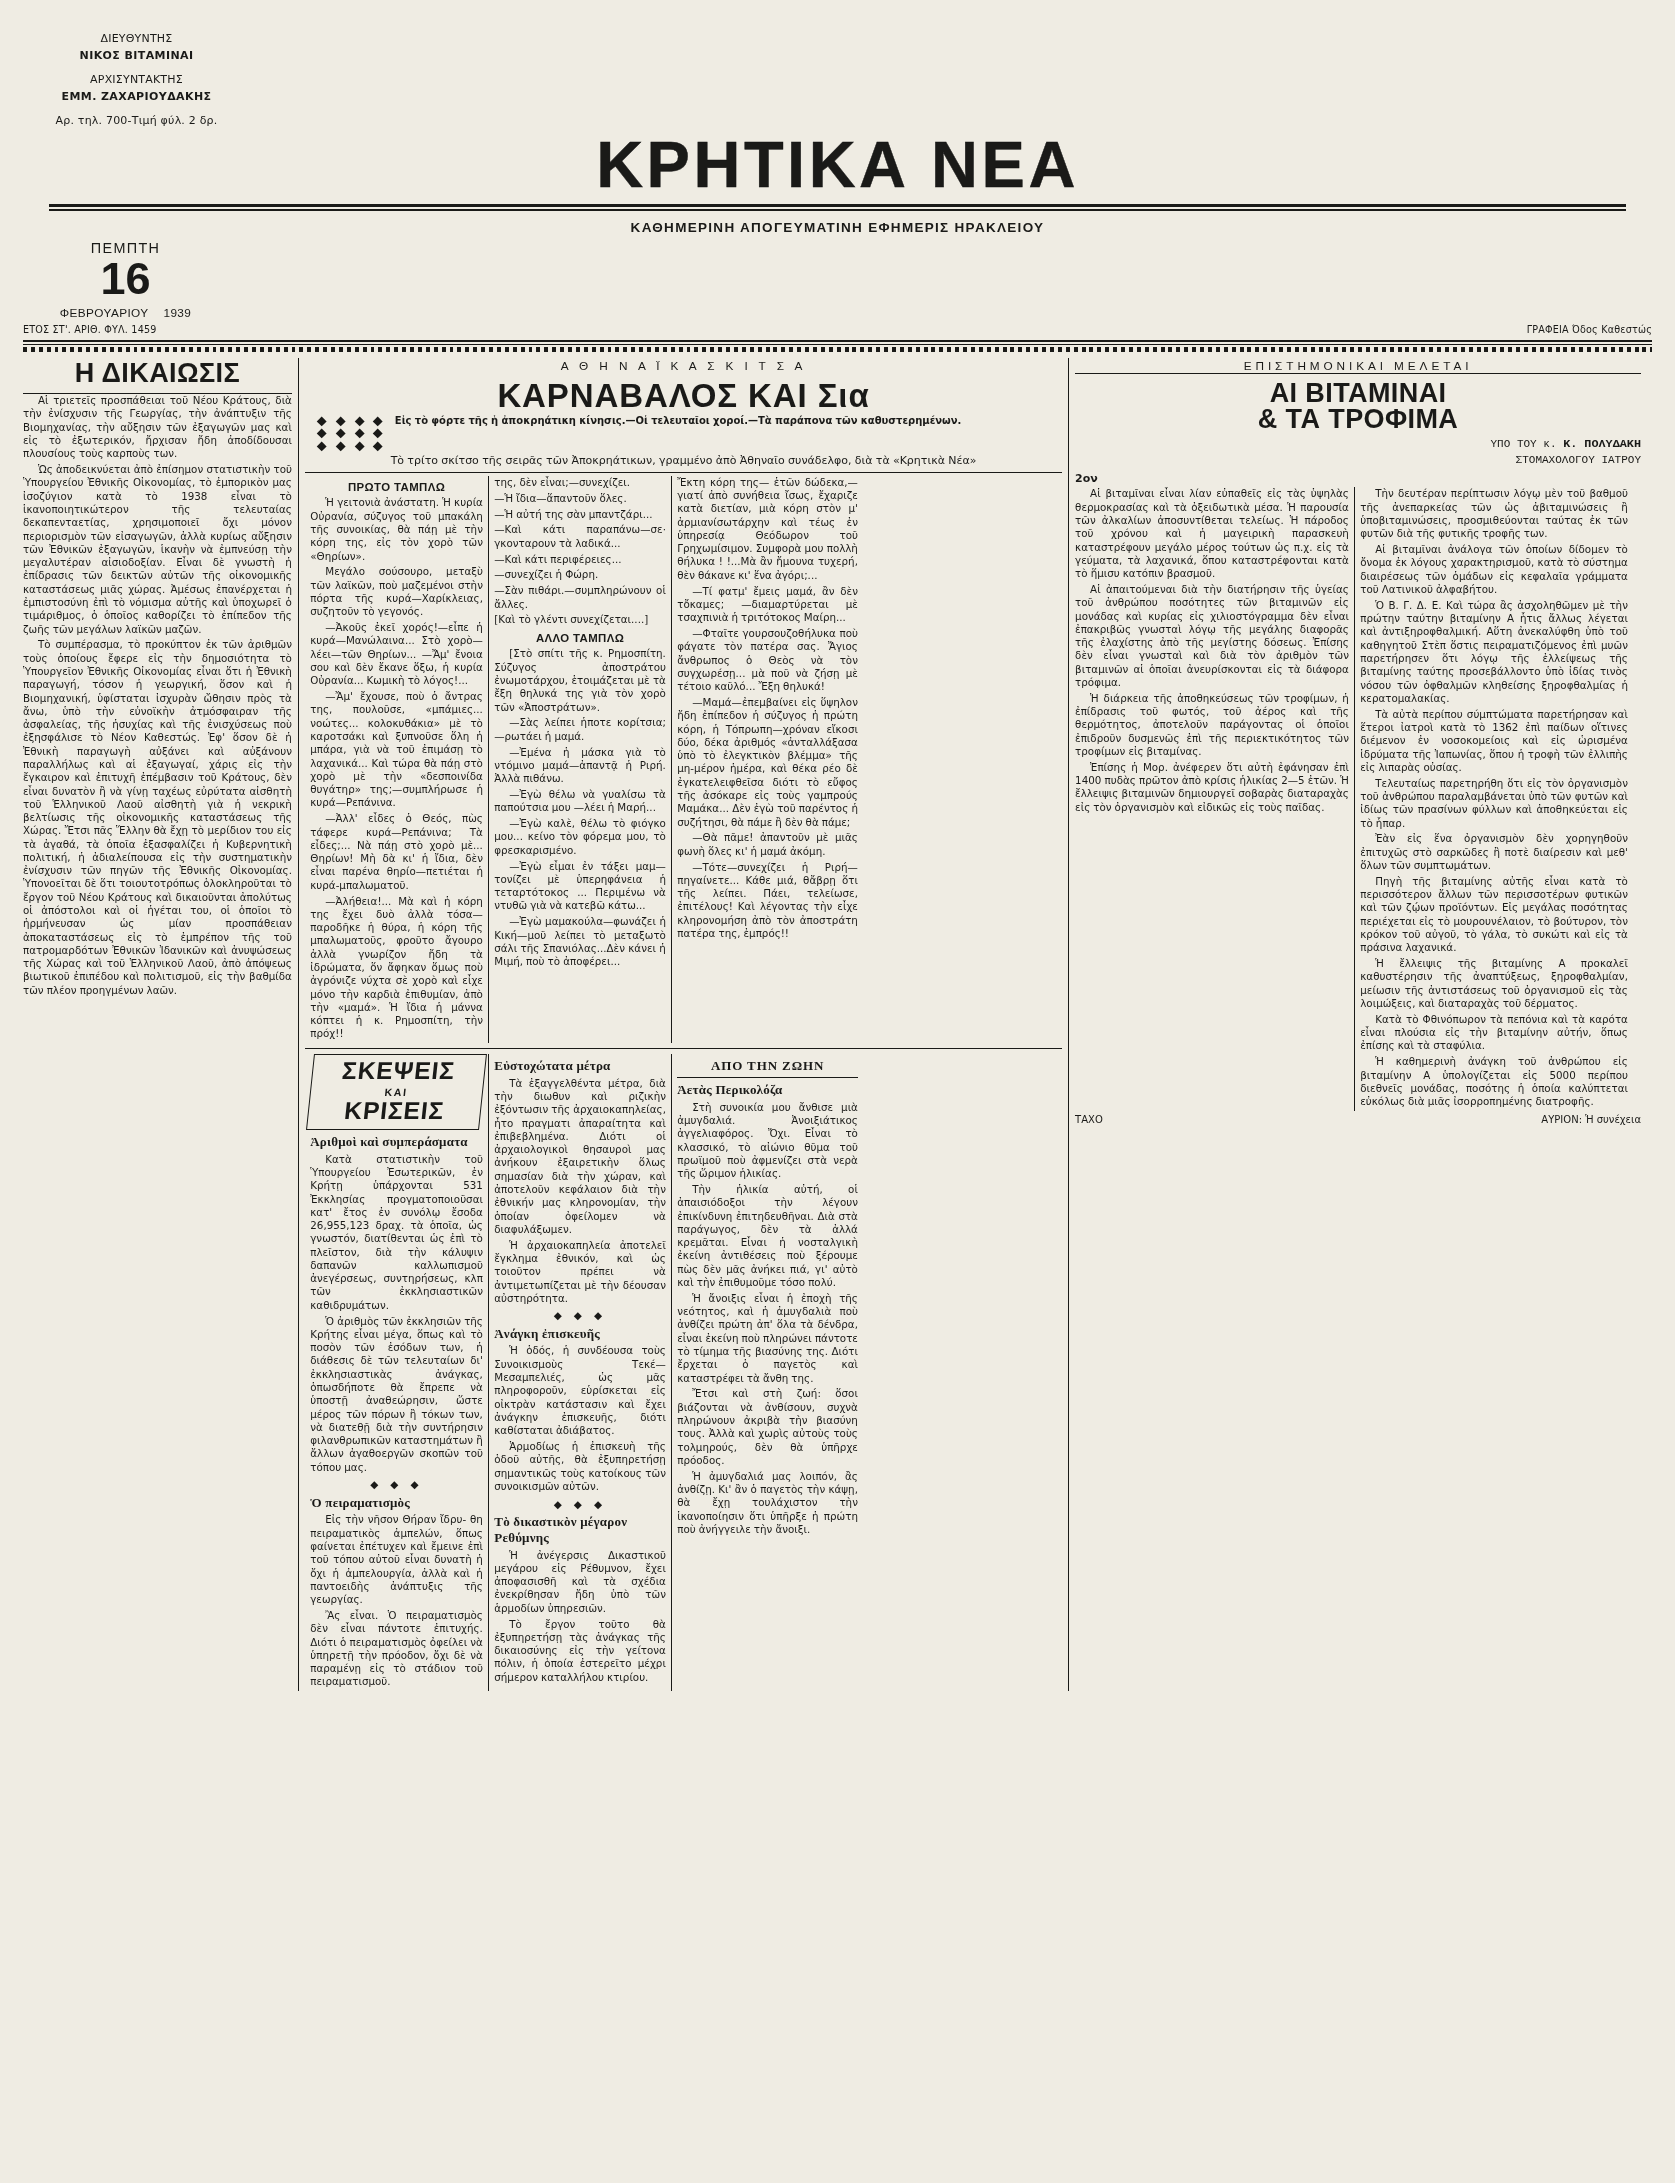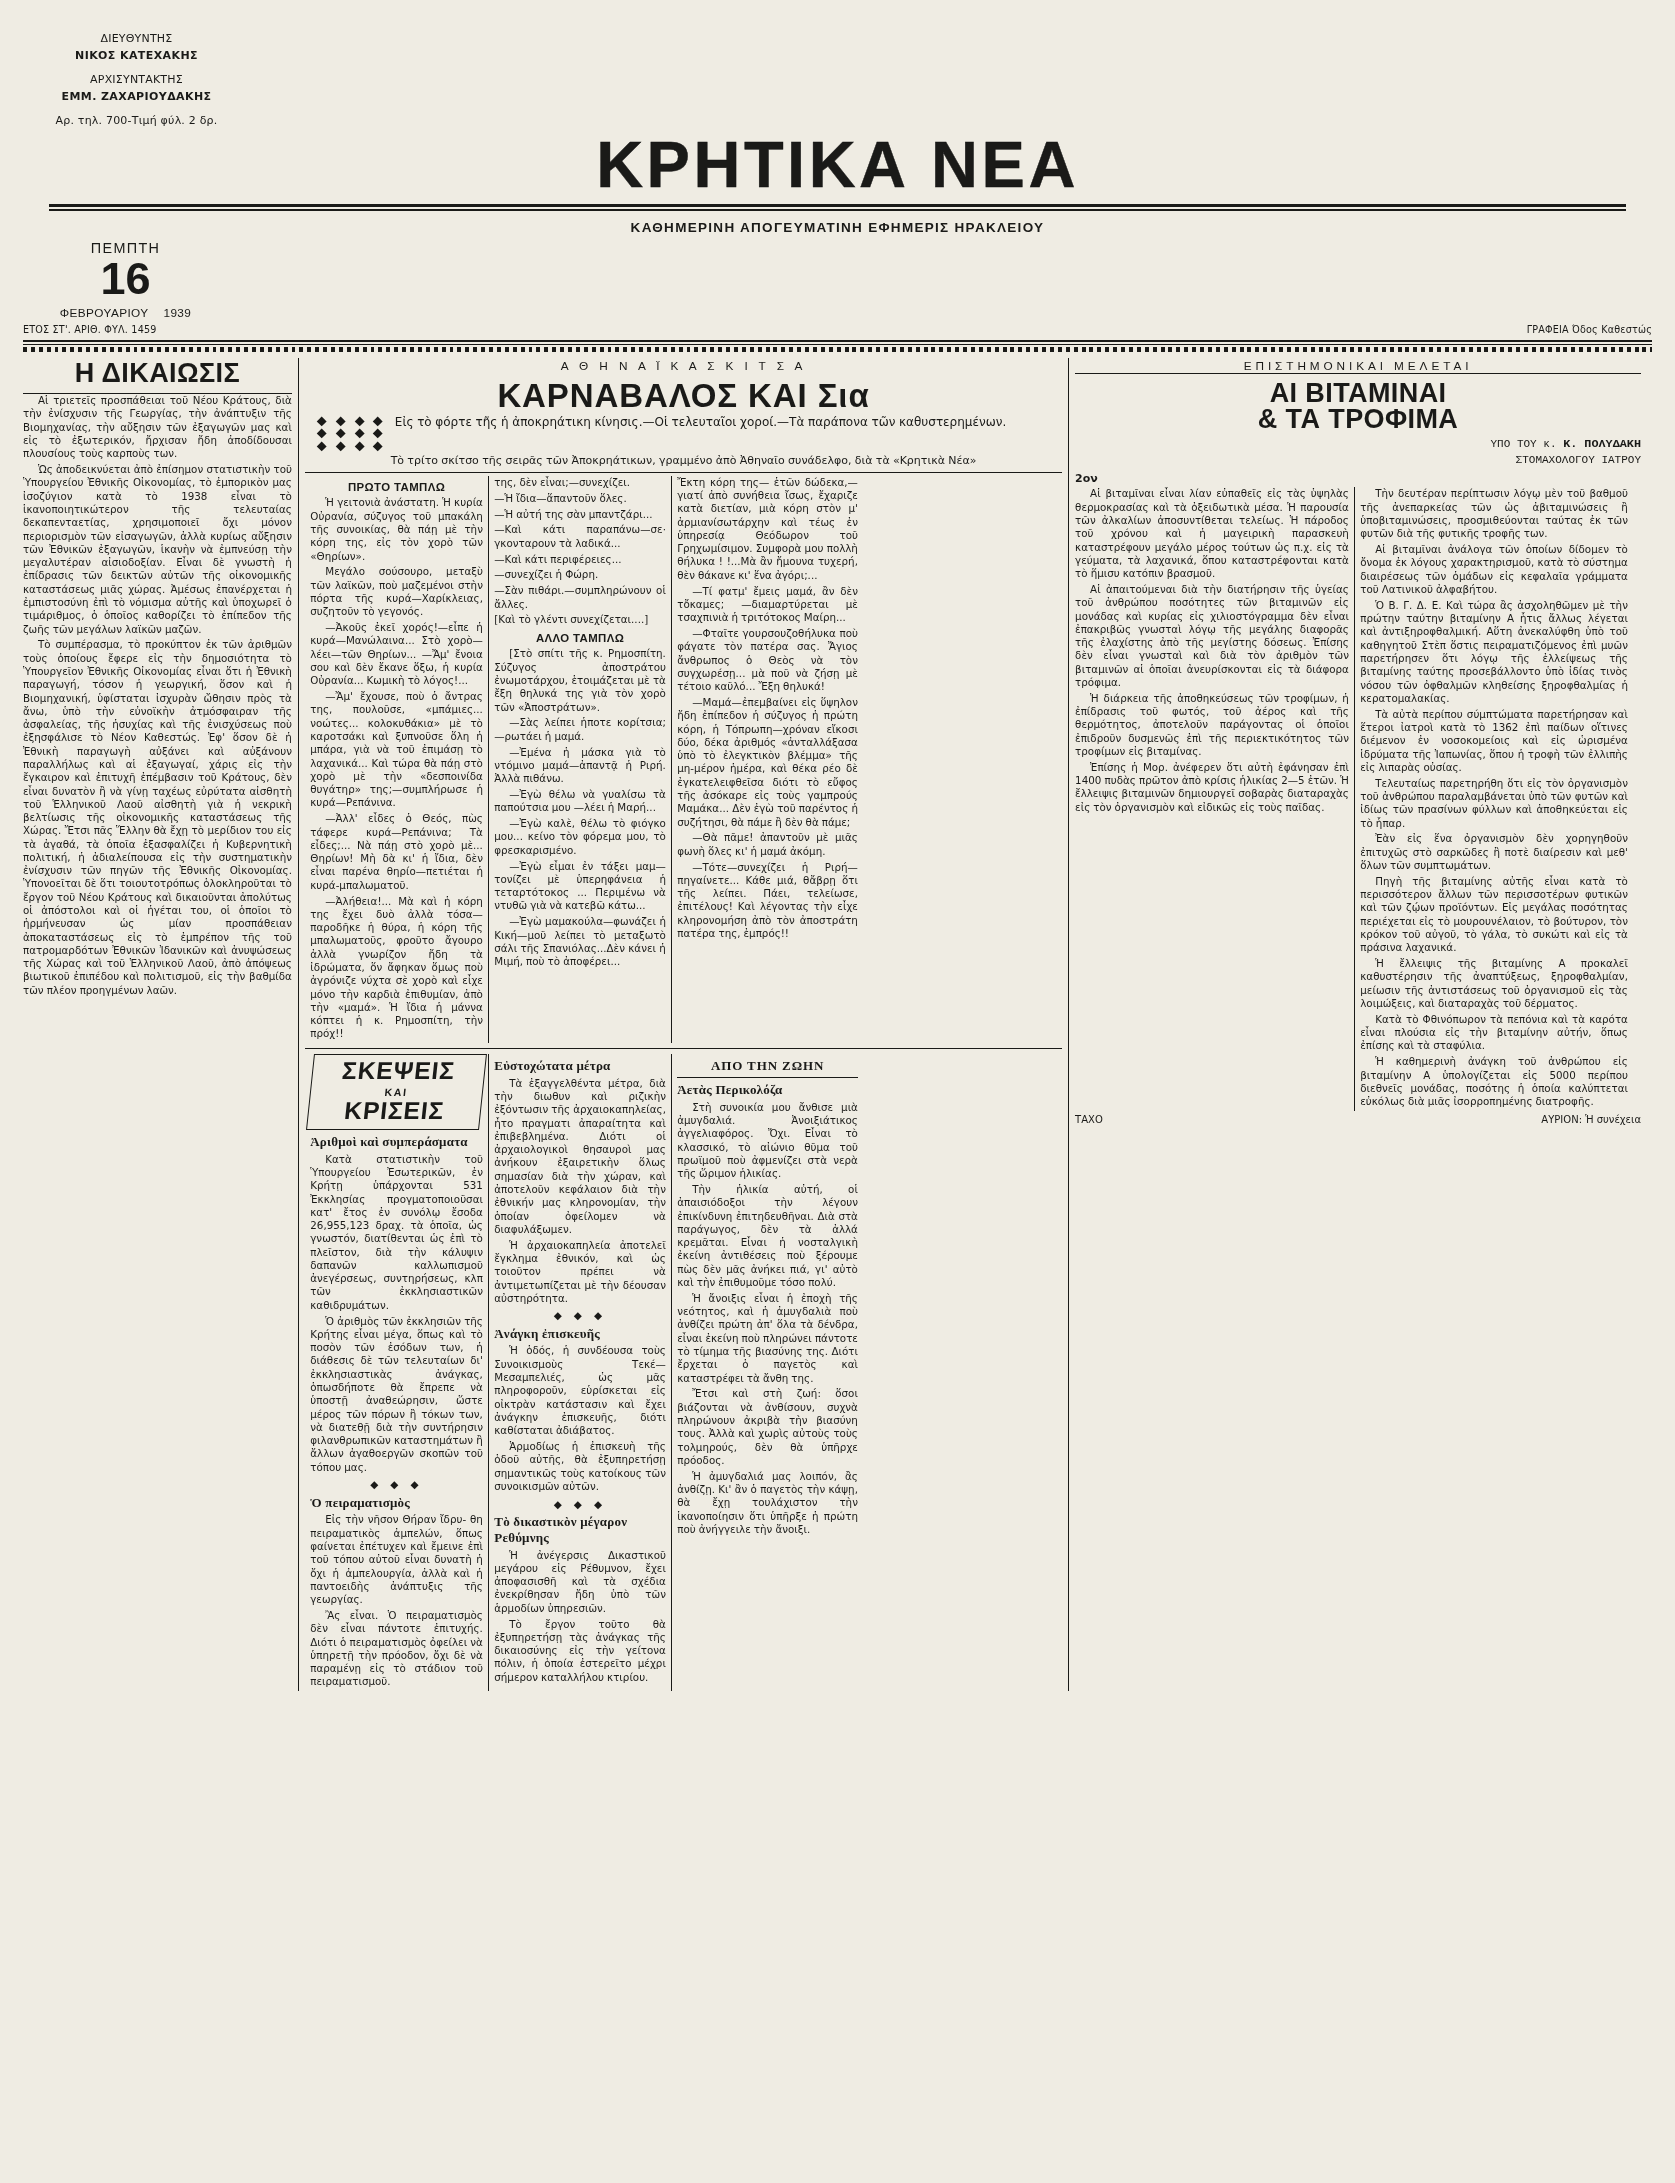--- a/index.html
+++ b/index.html
@@ -161,21 +161,21 @@
   .bottom-row{display:flex;justify-content:space-between;font-size:10px;margin-top:3.5px;}
 </style>
 </head>
 <body>
 
 <div class="page">
 
   <div class="masthead">
     <div class="mh-left">
       <span class="ln">ΔΙΕΥΘΥΝΤΗΣ</span>
-      <span class="ln em">ΝΙΚΟΣ ΚΑΤΕΧΑΚΗΣ</span>
+      <span class="ln em">ΝΙΚΟΣ ΒΙΤΑΜΙΝΑΙ</span>
       <span class="sep"></span>
       <span class="ln">ΑΡΧΙΣΥΝΤΑΚΤΗΣ</span>
       <span class="ln em">ΕΜΜ. ΖΑΧΑΡΙΟΥΔΑΚΗΣ</span>
       <span class="sep"></span>
       <span class="ln">Αρ. τηλ. 700-Τιμή φύλ. 2 δρ.</span>
     </div>
     <div class="mh-center">
       <div class="mh-title">ΚΡΗΤΙΚΑ ΝΕΑ</div>
       <div class="mh-rule"></div>
       <div class="mh-rule2"></div>
@@ -230,21 +230,21 @@
               <div class="dia"></div>
               <div class="dia"></div>
             </div>
           <div class="dcol">
               <div class="dia"></div>
               <div class="dia"></div>
               <div class="dia"></div>
             </div>
         </div>
         <div style="flex:1;padding-left:13px;">
-          <p class="t ni" style="font-size:12px;">Εἰς τὸ φόρτε τῆς ἡ ἀποκρηάτικη κίνησις.—Οἱ τελευταῖοι χοροί.—Τὰ παράπονα τῶν καθυστερημένων.</p>
+          <p class="t ni" style="font-size:10px;font-weight:bold;">Εἰς τὸ φόρτε τῆς ἡ ἀποκρηάτικη κίνησις.—Οἱ τελευταῖοι χοροί.—Τὰ παράπονα τῶν καθυστερημένων.</p>
         </div>
       </div>
 
       <p class="t center" style="font-size:11px;border-bottom:0.9px solid #1a1a18;padding-bottom:3.5px;margin-top:4.4px;">Τὸ τρίτο σκίτσο τῆς σειρᾶς τῶν Ἀποκρηάτικων, γραμμένο ἀπὸ Ἀθηναῖο συνάδελφο, διὰ τὰ «Κρητικὰ Νέα»</p>
 
       <div class="subcols">
         <div class="subcol" style="width:183px;">
           <div class="sub-head">ΠΡΩΤΟ  ΤΑΜΠΛΩ</div>
           <p class="t">Ἡ γειτονιὰ ἀνάστατη. Ἡ κυρία Οὐρανία, σύζυγος τοῦ μπακάλη τῆς συνοικίας, θὰ πάῃ μὲ τὴν κόρη της, εἰς τὸν χορὸ τῶν «Θηρίων».</p>
           <p class="t">Μεγάλο σούσουρο, μεταξὺ τῶν λαϊκῶν, ποὺ μαζεμένοι στὴν πόρτα τῆς κυρά—Χαρίκλειας, συζητοῦν τὸ γεγονός.</p>

